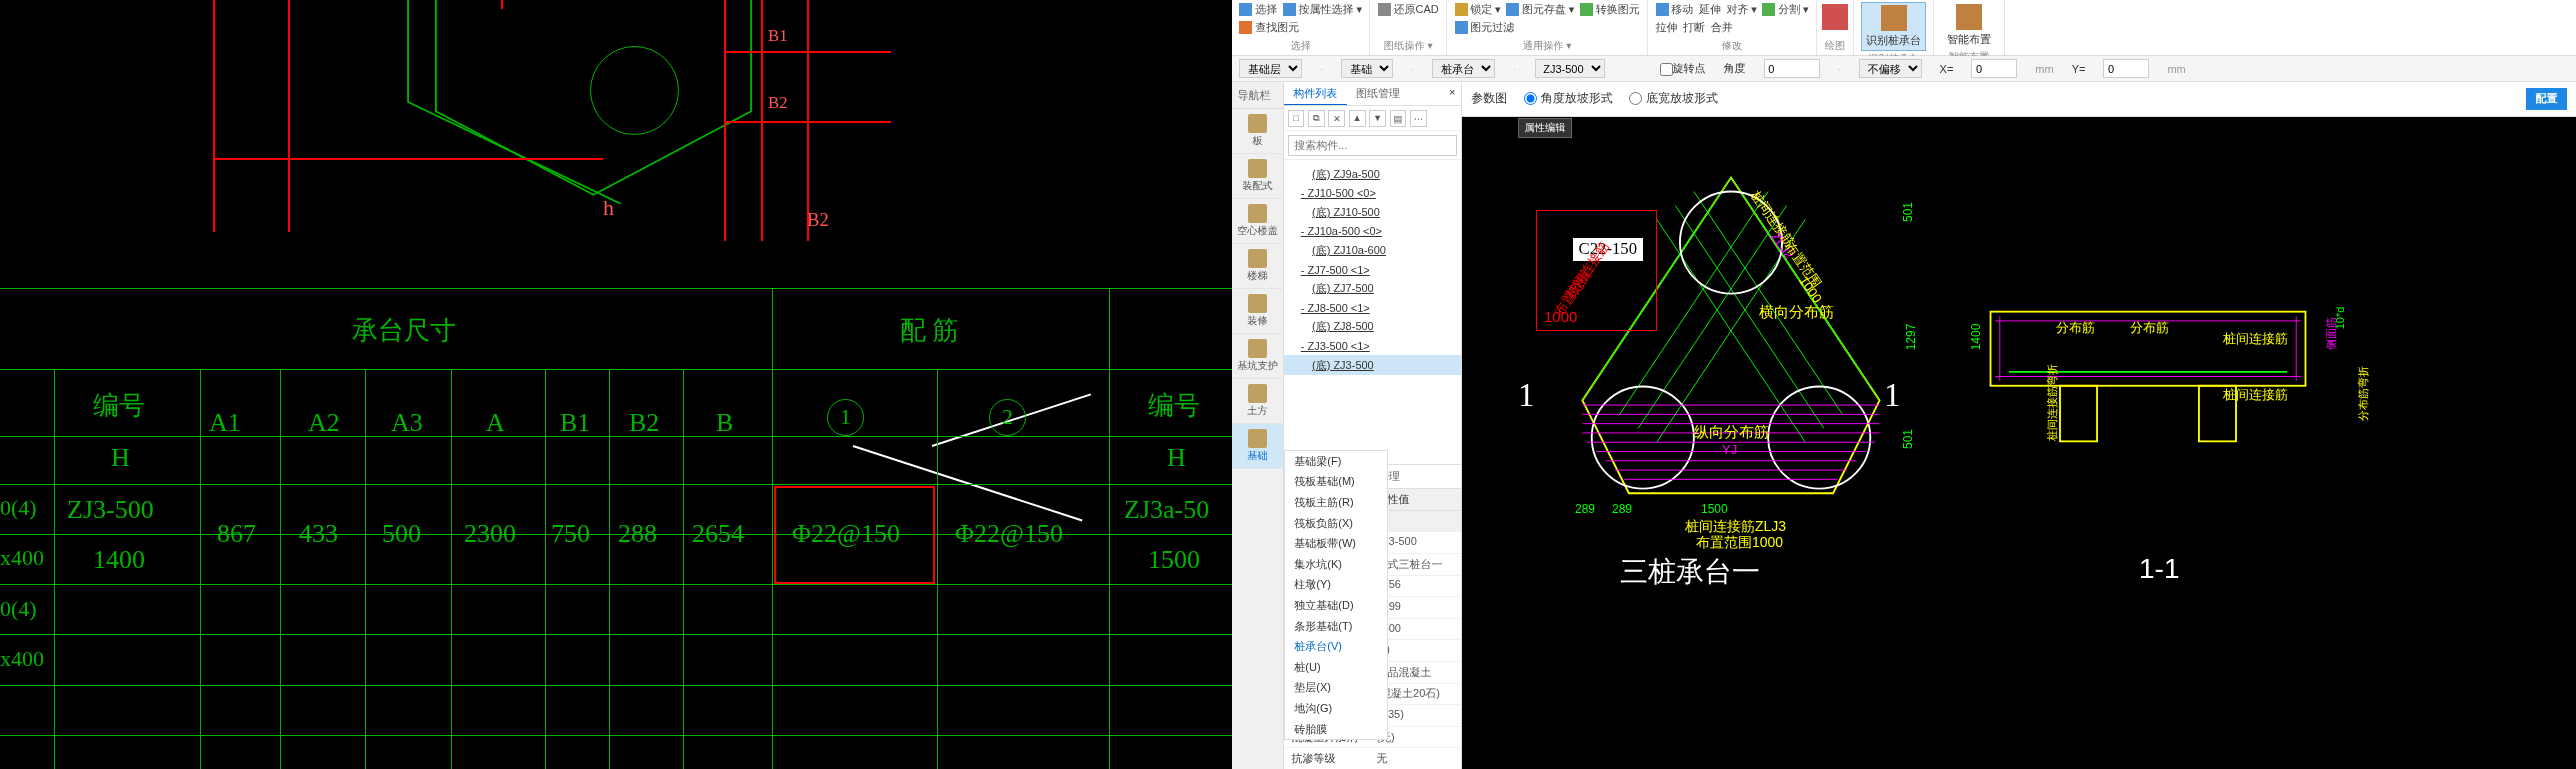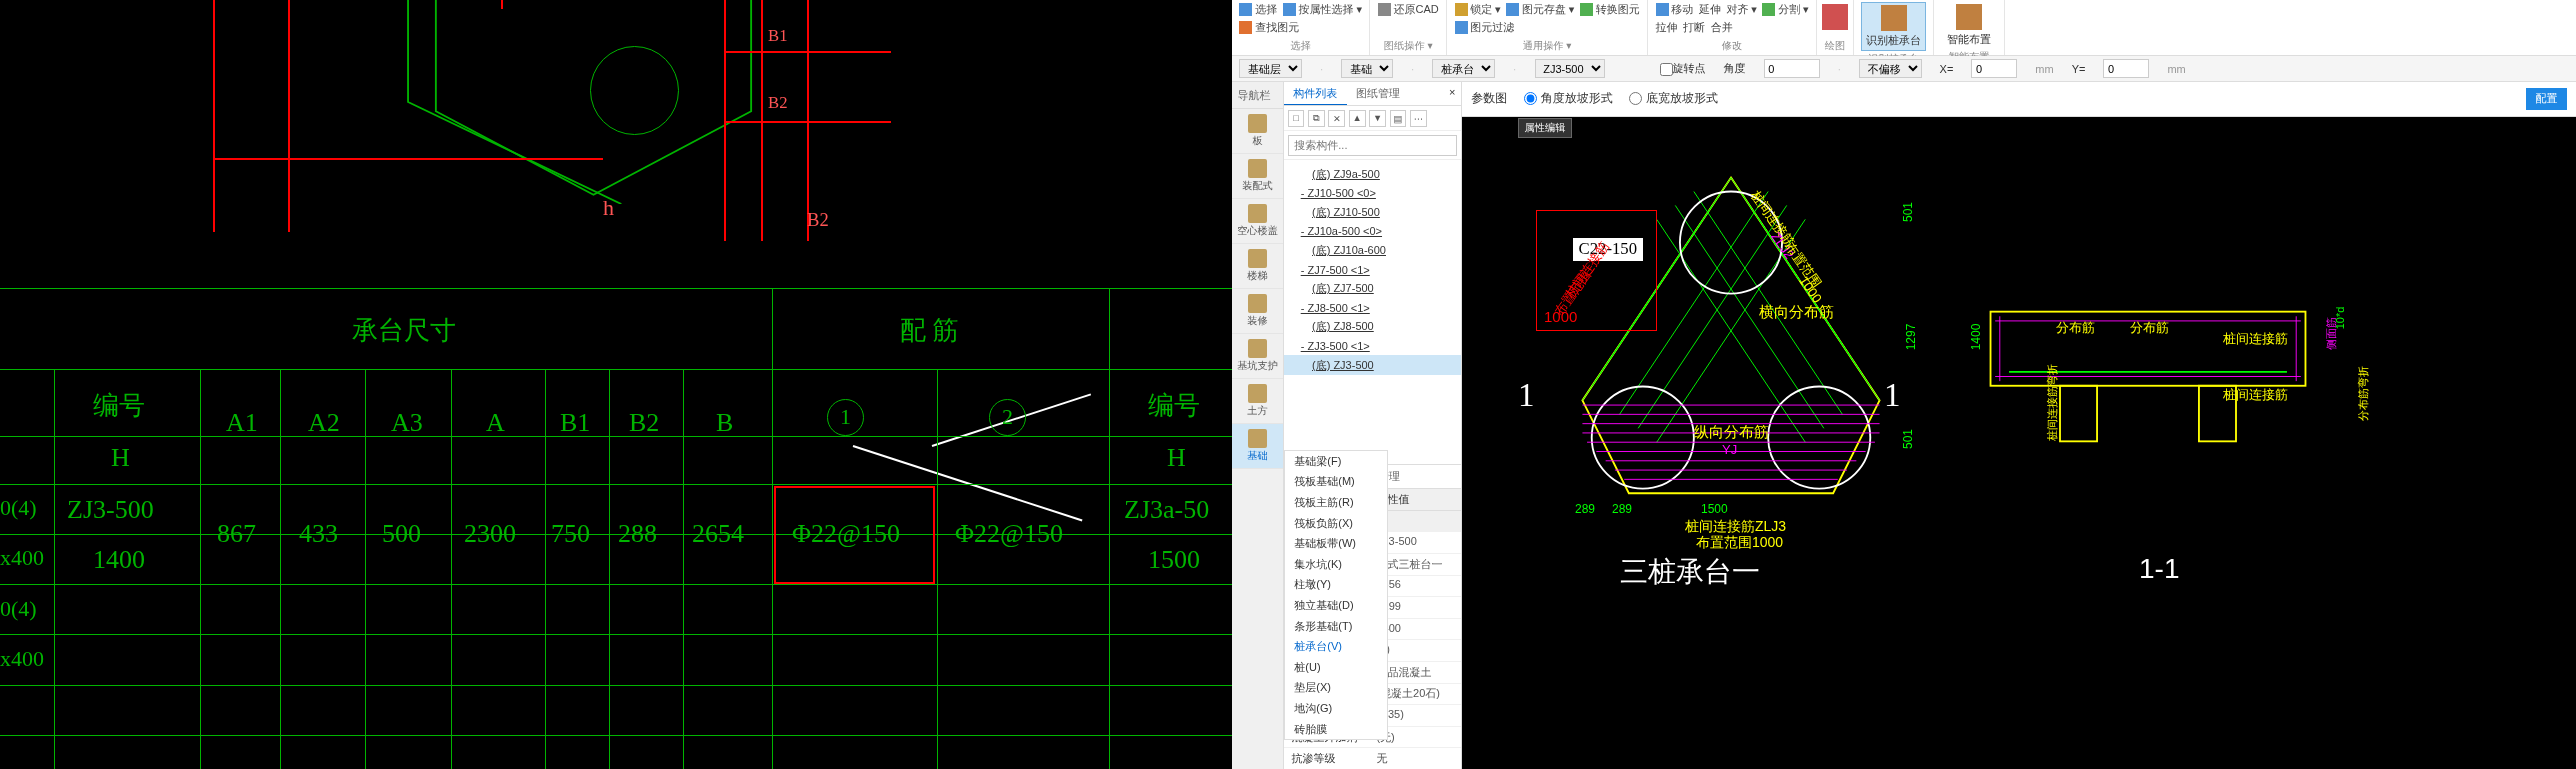--- a/index.html
+++ b/index.html
@@ -66,21 +66,21 @@
 .prop-row { display: flex; border-bottom: 0.9px solid #f0f0f0; }
 .prop-row .k { width: 85px; padding: 2.8px 7.4px; color: #333; }
 .prop-row .v { flex: 1; padding: 2.8px 7.4px; color: #555; }
 .prop-row.group .k { background: #f0f0f0; font-weight: bold; flex: 1; }
 .prop-row .k.link { color: #0066cc; }
 
 .canvas-area { flex: 1; display: flex; flex-direction: column; background: #fff; }
 .canvas-head { padding: 5.6px 9.3px; border-bottom: 0.9px solid #ddd; display: flex; align-items: center; gap: 16.7px; font-size: 12px; }
 .canvas-head .title { font-weight: normal; }
 .canvas-head label { display: flex; align-items: center; gap: 3.7px; }
-.config-btn { margin-left: auto; background: #1e88e5; color: #fff; padding: 3.7px 9.3px; cursor: pointer; font-size: 11px; }
+.config-btn { margin-left: auto; background: #1e88e5; color: #fff; padding: 3.7px 9.3px; cursor: pointer; font-size: 11px; font-weight: bold; }
 .canvas { flex: 1; background: #000; position: relative; overflow: hidden; }
 .cv-text { position: absolute; color: #ffff00; font-size: 16.7px; white-space: nowrap; }
 .cv-text.red { color: #ff0000; }
 .cv-text.mag { color: #ff00ff; }
 .cv-text.grn { color: #00ff00; }
 .cv-text.wht { color: #fff; }
 .cv-redbox { position: absolute; border: 1.9px solid #ff0000; }
 .cv-whitebox { position: absolute; background: #fff; color: #000; font-size: 16.7px; padding: 1.9px 5.6px; font-family: Liberation Serif, serif; }
 .cv-tag { position: absolute; background: #333; color: #fff; font-size: 10.2px; padding: 1.9px 5.6px; border: 0.9px solid #666; }
 
@@ -137,21 +137,21 @@
   <div class="cad-grid-line cad-grid-v" style="left:609px;top:369px"></div>
   <div class="cad-grid-line cad-grid-v" style="left:683px;top:369px"></div>
   <div class="cad-grid-line cad-grid-v" style="left:772px;top:288px"></div>
   <div class="cad-grid-line cad-grid-v" style="left:937px;top:369px"></div>
   <div class="cad-grid-line cad-grid-v" style="left:1109px;top:288px"></div>
 
   <div class="cad-text" style="left:352px;top:313px">承台尺寸</div>
   <div class="cad-text" style="left:900px;top:313px">配 筋</div>
   <div class="cad-text" style="left:93px;top:388px">编号</div>
   <div class="cad-text" style="left:111px;top:443px">H</div>
-  <div class="cad-text" style="left:226px;top:408px">A1</div>
+  <div class="cad-text" style="left:209px;top:408px">A1</div>
   <div class="cad-text" style="left:308px;top:408px">A2</div>
   <div class="cad-text" style="left:391px;top:408px">A3</div>
   <div class="cad-text" style="left:486px;top:408px">A</div>
   <div class="cad-text" style="left:560px;top:408px">B1</div>
   <div class="cad-text" style="left:629px;top:408px">B2</div>
   <div class="cad-text" style="left:716px;top:408px">B</div>
   <div class="cad-circle" style="left:827px;top:399px;width:37px;height:37px"></div>
   <div class="cad-text sm" style="left:840px;top:404px">1</div>
   <div class="cad-circle" style="left:989px;top:399px;width:37px;height:37px"></div>
   <div class="cad-text sm" style="left:1002px;top:404px">2</div>

